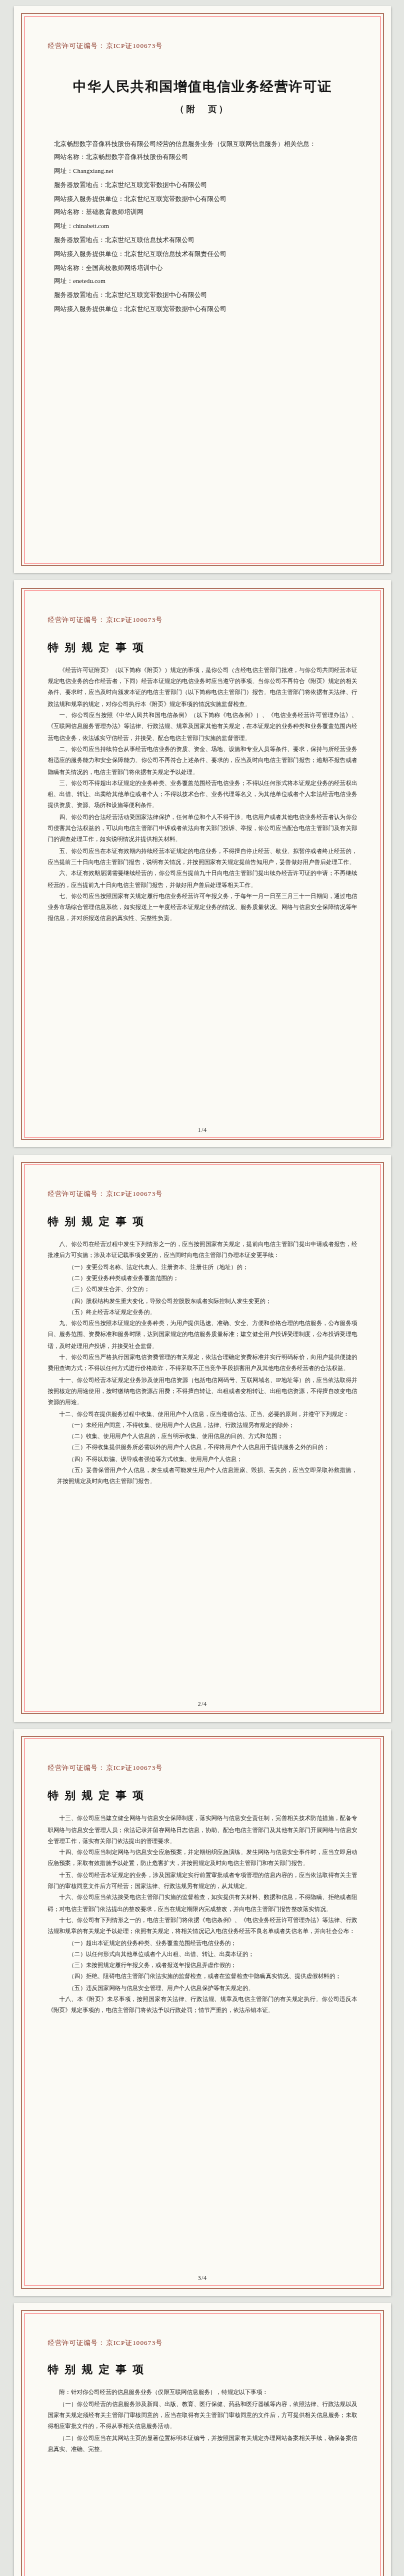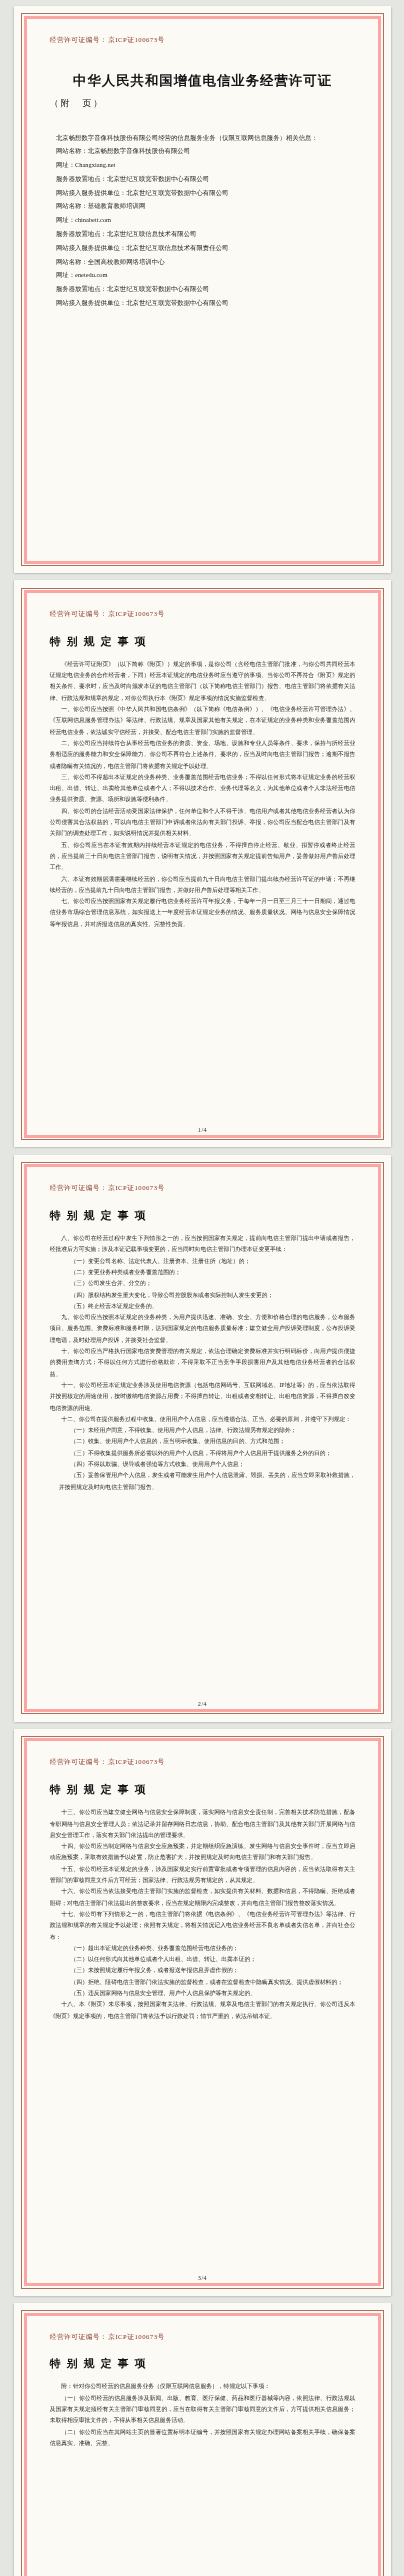--- a/index.html
+++ b/index.html
@@ -17,45 +17,47 @@
     position:relative;
     box-sizing:border-box;
   }
   .page:last-child{margin-bottom:0;}
   .frame{
     position:absolute;inset:7.2px;
     border:0.5px solid #ae705d;
   }
   .frame-inner{
     position:absolute;inset:1.5px;
-    border:3px solid #fca5a5;
-    padding:17px 23px;
+    border:1px solid #fca5a5;
+    padding:25px 23px;
     box-sizing:border-box;
   }
   .lic-no{
     font-size:6.7px;
     color:#8a3425;
     letter-spacing:0.5px;
     white-space:nowrap;
   }
   .lic-no .num{margin-left:1px;}
   
   .cover-title{
     margin:27px 0 0 0;
     text-align:center;
     font-size:13.4px;
     font-weight:bold;
     color:#141414;
     letter-spacing:1px;
   }
   .cover-sub{
+    text-align:center;
     font-size:8.8px;
     color:#141414;
     letter-spacing:2.1px;
     margin-top:8.2px;
+    font-weight:bold;
   }
   .cover-body{
     margin:20.6px 6.2px 0 6.2px;
     font-size:6.4px;
     line-height:2.15;
     color:#1c1c1c;
   }
   .cover-body .line{margin:0;}
   
   .p-title{

